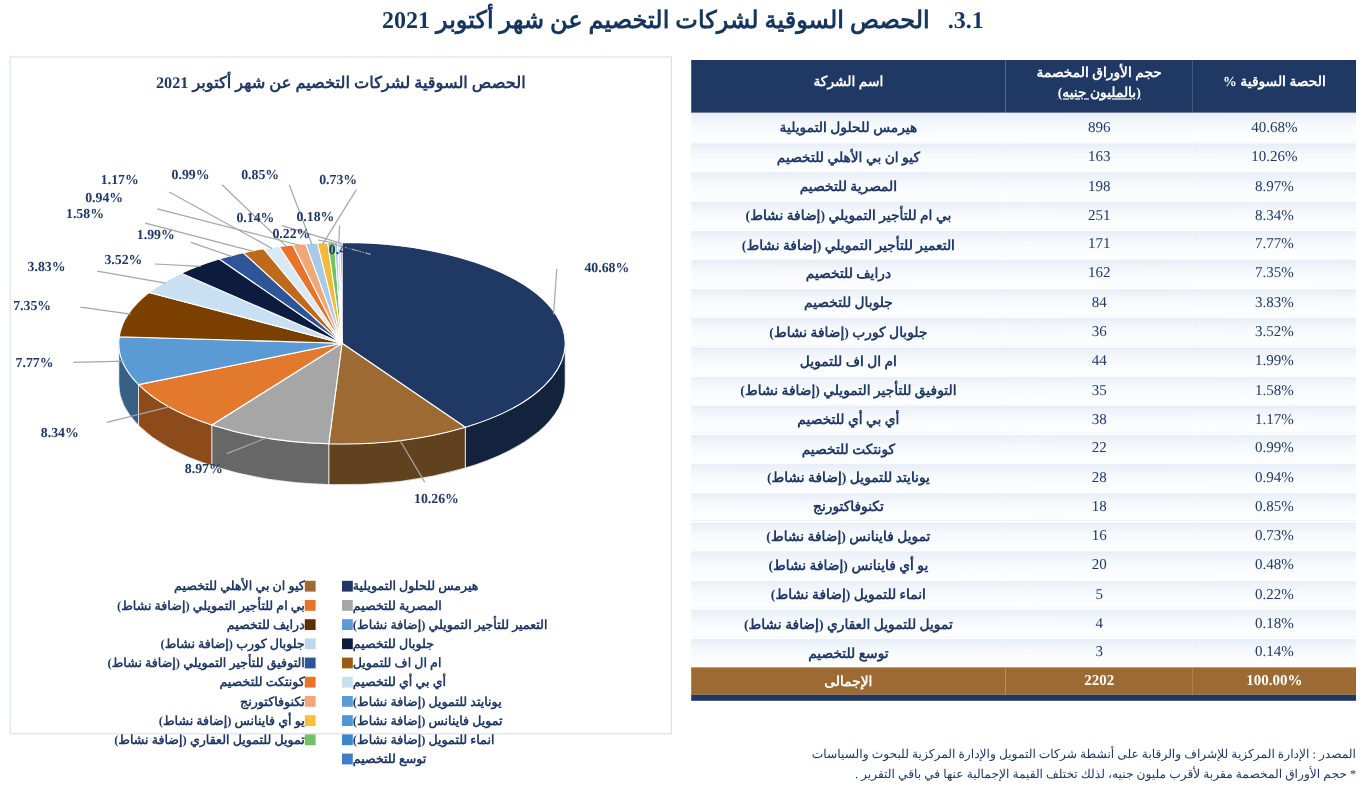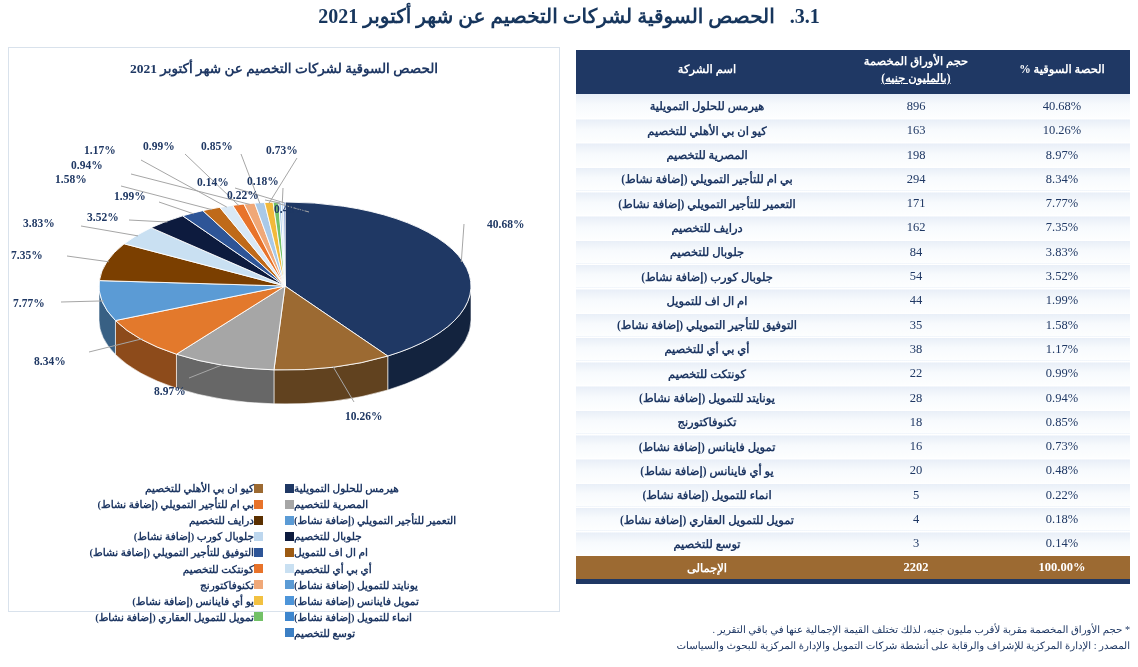--- a/index.html
+++ b/index.html
@@ -403,41 +403,41 @@
             <td class="num">163</td>
             <td class="name">كيو ان بي الأهلي للتخصيم</td>
           </tr>
           <tr>
             <td class="num">8.97%</td>
             <td class="num">198</td>
             <td class="name">المصرية للتخصيم</td>
           </tr>
           <tr>
             <td class="num">8.34%</td>
-            <td class="num">294</td>
+            <td class="num">251</td>
             <td class="name">بي ام  للتأجير التمويلي (إضافة نشاط)</td>
           </tr>
           <tr>
             <td class="num">7.77%</td>
             <td class="num">171</td>
             <td class="name">التعمير للتأجير التمويلي (إضافة نشاط)</td>
           </tr>
           <tr>
             <td class="num">7.35%</td>
             <td class="num">162</td>
             <td class="name">درايف للتخصيم</td>
           </tr>
           <tr>
             <td class="num">3.83%</td>
             <td class="num">84</td>
             <td class="name">جلوبال للتخصيم</td>
           </tr>
           <tr>
             <td class="num">3.52%</td>
-            <td class="num">54</td>
+            <td class="num">36</td>
             <td class="name">جلوبال كورب (إضافة نشاط)</td>
           </tr>
           <tr>
             <td class="num">1.99%</td>
             <td class="num">44</td>
             <td class="name">ام ال اف  للتمويل</td>
           </tr>
           <tr>
             <td class="num">1.58%</td>
             <td class="num">35</td>
@@ -492,17 +492,17 @@
             <td class="num">100.00%</td>
             <td class="num">2202</td>
             <td class="name">الإجمالى</td>
           </tr>
         </tbody>
     </table>
     <div class="table-foot-bar"></div>
   </div>
 
   <div class="source-right">
+    <div>المصدر : الإدارة المركزية للإشراف والرقابة على أنشطة شركات التمويل والإدارة المركزية للبحوث والسياسات</div>
     <div>* حجم الأوراق المخصمة مقربة لأقرب مليون جنيه، لذلك تختلف القيمة الإجمالية عنها في باقي التقرير .</div>
-    <div>المصدر : الإدارة المركزية للإشراف والرقابة على أنشطة شركات التمويل والإدارة المركزية للبحوث والسياسات</div>
   </div>
 
 </div>
 
 </body></html>

